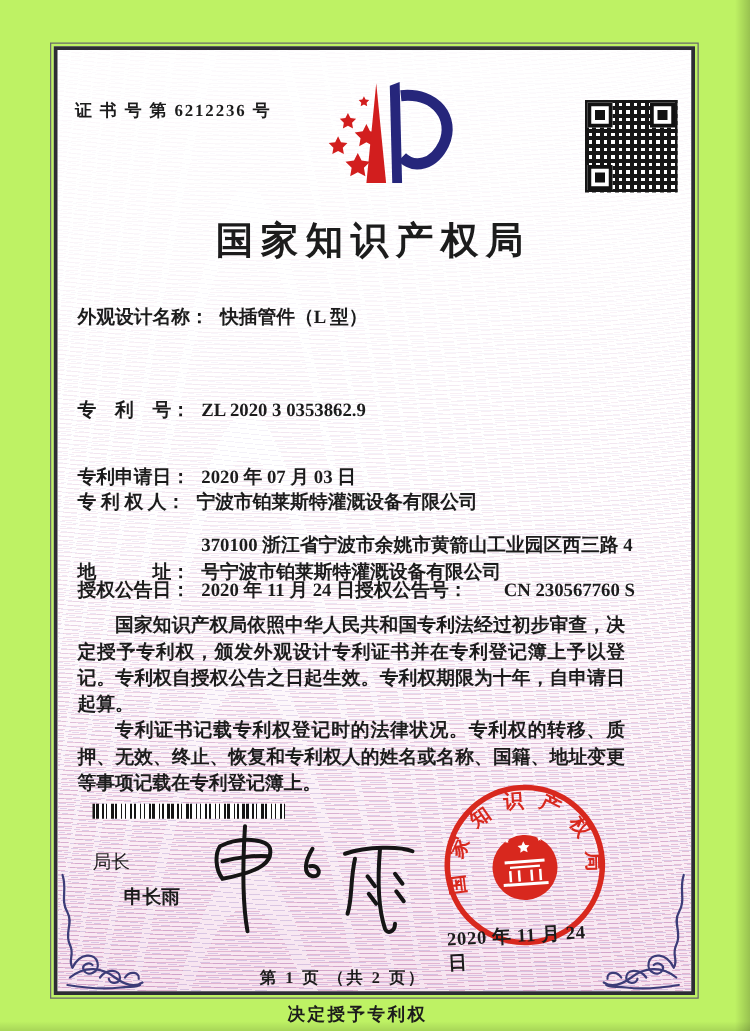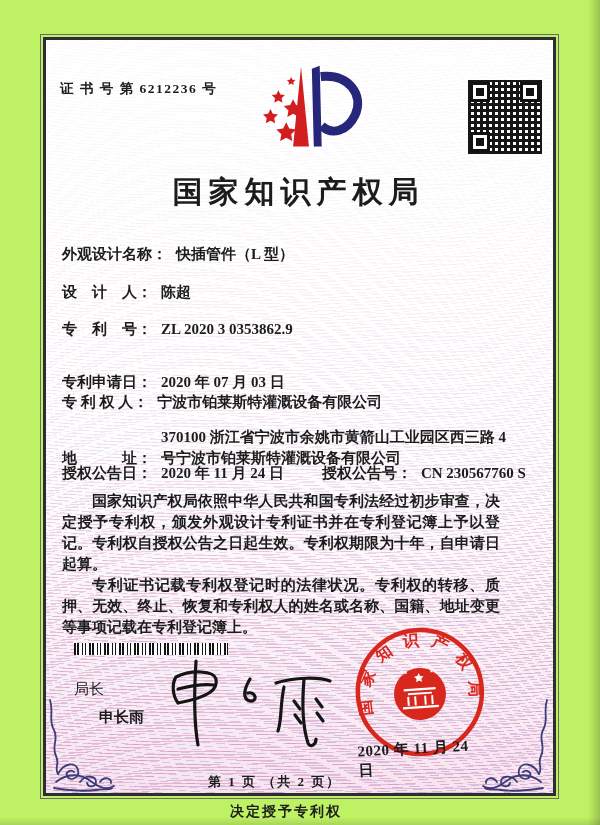--- a/index.html
+++ b/index.html
@@ -26,21 +26,21 @@
   .qr .f{position:absolute;width:14px;height:14px;background:#fff;border:3px solid #111;}
   .qr .f::after{content:"";position:absolute;left:3px;top:3px;width:8px;height:8px;background:#111;}
   .qr .f.tl{left:2px;top:2px}.qr .f.tr{right:2px;top:2px}.qr .f.bl{left:2px;bottom:2px}
   .title{position:absolute;left:40px;top:172px;width:517px;text-align:center;
          font-size:30px;font-weight:700;letter-spacing:6px;}
   .f-row{position:absolute;left:62px;display:flex;align-items:flex-end;
          font-size:15px;font-weight:700;line-height:21px;white-space:pre;}
   .f-row .lab{flex:none;}
   .f-row .val{padding-left:9px;}
   .f-row .val.wrap{white-space:normal;width:352px;}
-  .pair2{margin-left:38px;display:flex;}
+  .pair2{display:flex;gap:20px;}
   .paras{position:absolute;left:62px;top:491px;width:438px;font-size:15px;line-height:21px;
          font-weight:700;text-align:justify;}
   .paras p{margin:0;text-indent:2em;}
   .barcode{position:absolute;left:74px;top:643px;width:154px;height:12px;background:
       repeating-linear-gradient(90deg,#141414 0 2px,#fff 2px 3px,#141414 3px 5px,#fff 5px 8px,#141414 8px 9px,#fff 9px 11px,#141414 11px 12px,#fff 12px 15px);}
   .dir-title{position:absolute;left:74px;top:680px;font-size:15px;font-weight:400;
              font-family:"Liberation Sans","DejaVu Sans",sans-serif;}
   .dir-name{position:absolute;left:74px;top:708px;font-size:15px;font-weight:700;
              font-family:"Liberation Sans","DejaVu Sans",sans-serif;margin-left:25px;}
   .sig{position:absolute;left:158px;top:653px;width:186px;height:100px;}
@@ -88,24 +88,20 @@
     <div class="f tl"></div>
     <div class="f tr"></div>
     <div class="f bl"></div>
   </div>
 
   <div class="title">国家知识产权局</div>
 
   <div class="f-row" style="top:244px">
     <span class="lab">外观设计名称：</span>
     <span class="val">快插管件（L 型）</span>
-  </div>
-  <div class="f-row" style="top:282px">
-    <span class="lab">设　计　人：</span>
-    <span class="val">陈超</span>
   </div>
   <div class="f-row" style="top:319px">
     <span class="lab">专　利　号：</span>
     <span class="val">ZL 2020 3 0353862.9</span>
   </div>
   <div class="f-row" style="top:372px">
     <span class="lab">专利申请日：</span>
     <span class="val">2020 年 07 月 03 日</span>
   </div>
   <div class="f-row" style="top:392px">

